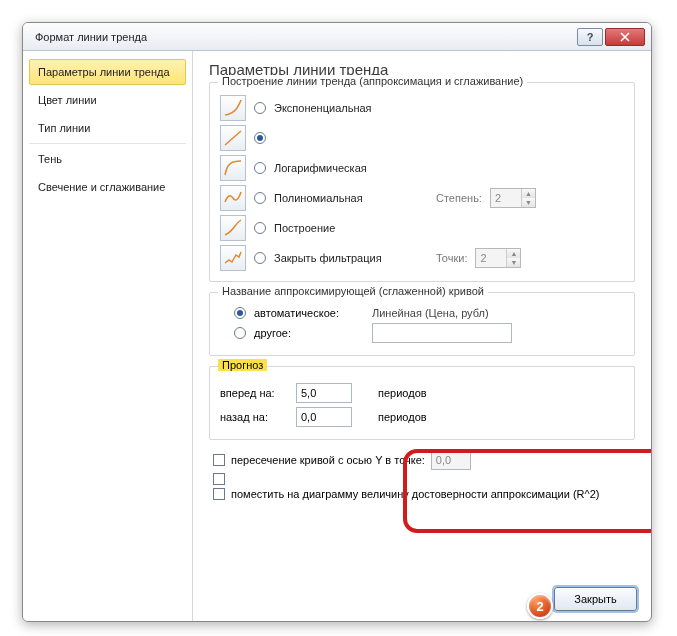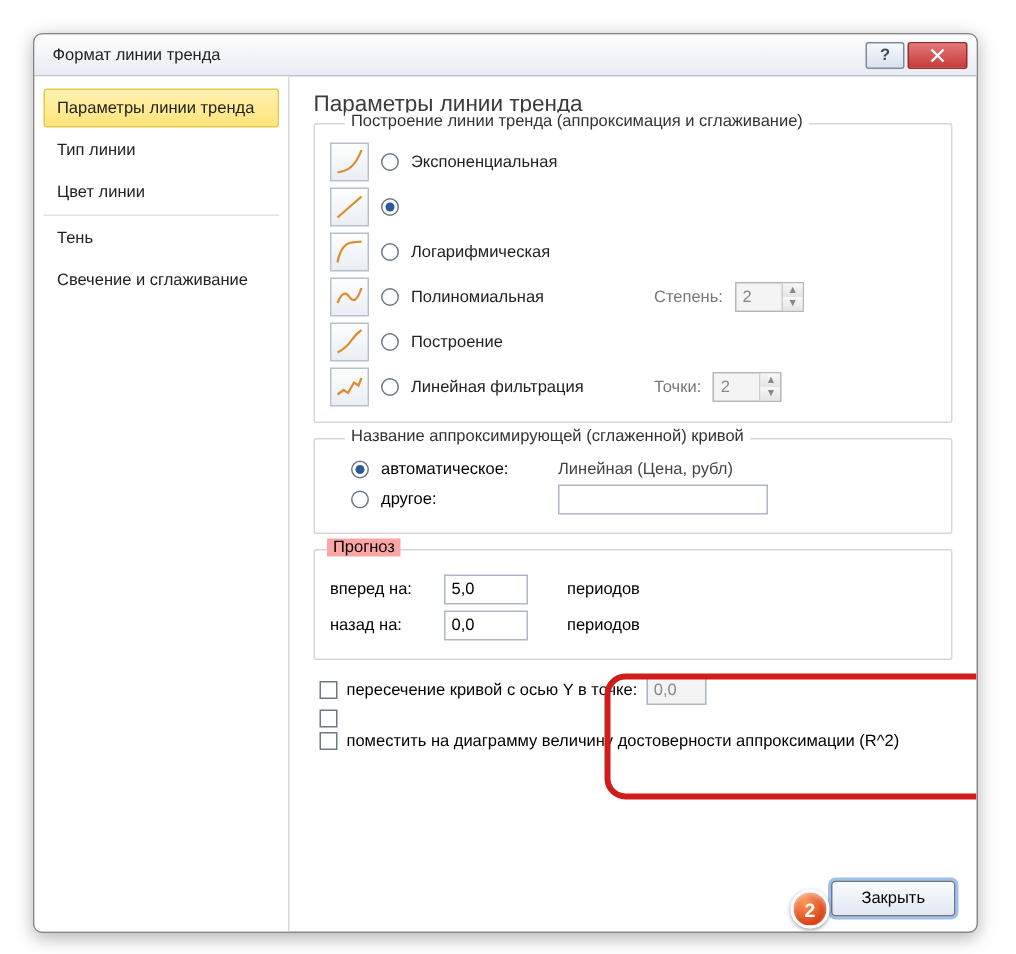--- a/index.html
+++ b/index.html
@@ -16,21 +16,21 @@
 
 .sidebar { width: 170px; border-right: 1px solid #d7d7d7; padding: 8px 6px; background: #fff; }
 .side-item { padding: 6px 8px; border: 1px solid transparent; color: #222; cursor: default; margin-bottom: 2px; }
 .side-item.sel { background: linear-gradient(#fff2b0,#ffe47a); border: 1px solid #e0c94f; border-radius: 2px; }
 .side-sep { height: 1px; background: #e4e4e4; margin: 2px 0; }
 
 .main { flex: 1; padding: 10px 16px 10px 16px; overflow: hidden; position: relative; }
 .page-title { font-size: 15px; color: #3b3b3b; margin-bottom: 4px; }
 
 .groupbox { border: 1px solid #d7d7d7; border-radius: 2px; padding: 10px 10px 8px 10px; margin-bottom: 10px; position: relative; }
-.groupbox > .legend { position: absolute; top: -8px; left: 20px; background: #fff; padding: 0 4px; color: #333; }
+.groupbox > .legend { position: absolute; top: -8px; left: 8px; background: #fff; padding: 0 4px; color: #333; }
 
 .trend-row { display: flex; align-items: center; height: 30px; gap: 8px; }
 .icon-box { width: 26px; height: 26px; border: 1px solid #b6c0ce; background: linear-gradient(#fefefe,#e9eef4); display: flex; align-items: center; justify-content: center; }
 .icon-box svg { width: 20px; height: 20px; }
 .radio { width: 12px; height: 12px; border: 1px solid #6a7a8a; border-radius: 50%; display: inline-block; position: relative; background: #fff; }
 .radio.checked::after { content: ""; position: absolute; left: 2px; top: 2px; width: 6px; height: 6px; background: #2a5a9a; border-radius: 50%; }
 .trend-label { flex: 0 0 150px; color: #222; }
 .param-label { color: #777; margin-left: 4px; }
 .spinner { display: inline-flex; align-items: stretch; border: 1px solid #b8b8b8; background: #f4f4f4; height: 20px; }
 .spinner.disabled { color: #888; }
@@ -39,21 +39,21 @@
 .spinner .btns span { flex: 1; display: flex; align-items: center; justify-content: center; font-size: 7px; color: #888; background: linear-gradient(#f8f8f8,#e4e4e4); }
 
 .name-row { display: flex; align-items: center; gap: 8px; margin: 4px 0 4px 14px; }
 .name-value { color: #444; }
 .textfield { border: 1px solid #aeb8c4; height: 20px; padding: 0 4px; background: #fff; }
 .textfield.w140 { width: 140px; }
 .textfield.w56 { width: 56px; }
 .textfield.w40 { width: 40px; }
 
 .forecast-box { border: 1px solid #d7d7d7; border-radius: 2px; padding: 12px 10px 8px 10px; position: relative; margin-bottom: 10px; }
-.forecast-box > .legend { position: absolute; top: -8px; left: 8px; background: #fca5a5; padding: 0 4px; }
+.forecast-box > .legend { position: absolute; top: -8px; left: 8px; background: #fde047; padding: 0 4px; }
 .fc-row { display: flex; align-items: center; gap: 6px; margin: 4px 0; }
 .fc-row .lbl { width: 70px; text-align: left; }
 .highlight-1 { position: absolute; border: 4px solid #d11c1c; border-radius: 14px; left: 210px; top: 398px; width: 300px; height: 84px; pointer-events: none; }
 
 .check-row { display: flex; align-items: center; gap: 6px; margin: 3px 0 3px 4px; }
 .checkbox { width: 12px; height: 12px; border: 1px solid #6a7a8a; background: #fff; display: inline-block; }
 .check-row .textfield { background: #f4f4f4; color: #888; }
 
 .footer { position: absolute; right: 14px; bottom: 10px; }
 .close-btn { width: 83px; height: 24px; border: 1px solid #6a7a8a; background: linear-gradient(#fafcff,#e1e8f2); box-shadow: 0 0 0 2px #9fc1ea; border-radius: 3px; }
@@ -73,22 +73,22 @@
     <div class="titlebar-btn close">
       <svg width="10" height="10" viewBox="0 0 10 10">
           <path d="M1 1 L9 9 M9 1 L1 9" stroke="#fff" stroke-width="1.6"></path>
         </svg>
     </div>
   </div>
 
   <div class="body">
     <div class="sidebar">
       <div class="side-item sel"><span>Параметры линии тренда</span></div>
+      <div class="side-item"><span>Цвет линии</span></div>
       <div class="side-item"><span>Тип линии</span></div>
-      <div class="side-item"><span>Цвет линии</span></div>
       <div class="side-sep"></div>
       <div class="side-item"><span>Тень</span></div>
       <div class="side-item"><span>Свечение и сглаживание</span></div>
     </div>
 
     <div class="main">
       <div class="page-title">Параметры линии тренда</div>
 
       <div class="groupbox">
         <div class="legend">Построение линии тренда (аппроксимация и сглаживание)</div>
@@ -150,21 +150,21 @@
           <span class="trend-label">Построение</span>
         </div>
 
         <div class="trend-row">
           <div class="icon-box">
               <svg viewBox="0 0 20 20">
                 <path class="line-orange" d="M2 15 L6 12 L9 14 L13 7 L16 9 L18 4"></path>
               </svg>
             </div>
           <span class="radio"></span>
-          <span class="trend-label">Линейная фильтрация</span>
+          <span class="trend-label">Закрыть фильтрация</span>
           <span class="param-label">Точки:</span>
           <span class="spinner disabled">
             <input disabled="" value="2" style="">
             <span class="btns">
                 <span>▲</span>
                 <span>▼</span>
               </span>
           </span>
         </div>
       </div>

